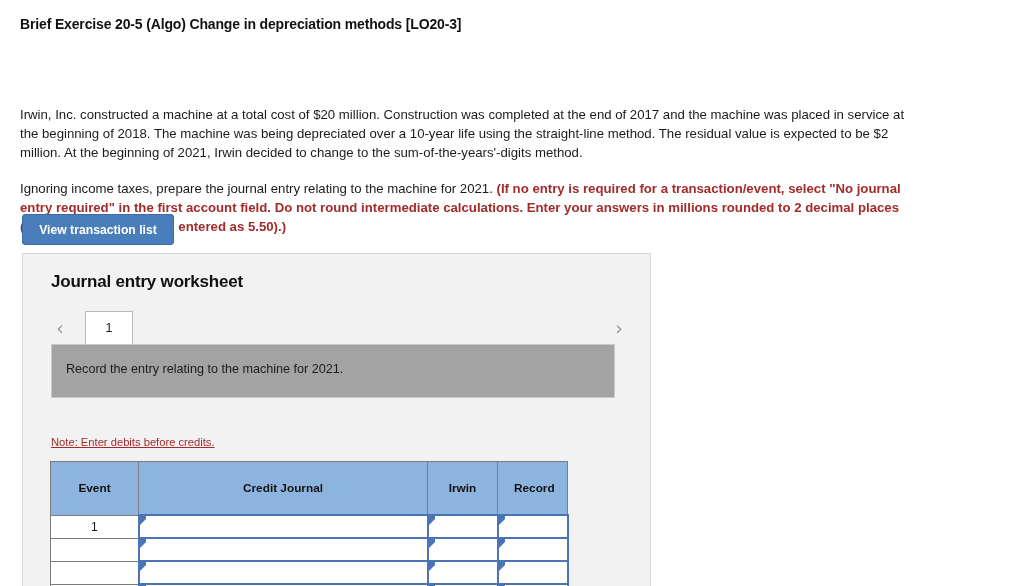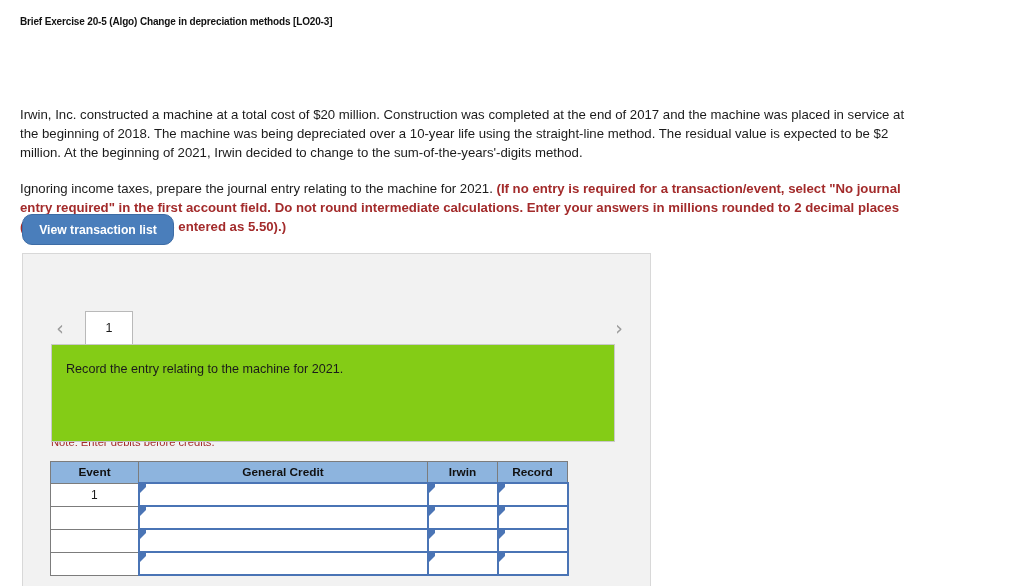--- a/index.html
+++ b/index.html
@@ -15,21 +15,21 @@
     color: #1a1a1a;
     position: relative;
     -webkit-font-smoothing: antialiased;
   }
 
   
   .page-title {
     position: absolute;
     left: 20px;
     top: 16px;
-    font-size: 10px;
+    font-size: 14px;
     font-weight: bold;
     letter-spacing: -0.15px;
     color: #111111;
     white-space: nowrap;
   }
 
   
   .prompt {
     position: absolute;
     left: 20px;
@@ -48,21 +48,21 @@
 
   
   .view-btn {
     position: absolute;
     left: 22px;
     top: 214px;
     width: 152px;
     height: 31px;
     background: #4a7ebb;
     border: 1px solid #3d6ca5;
-    border-radius: 10px;
+    border-radius: 3px;
     color: #ffffff;
     font-size: 12.2px;
     font-weight: bold;
     display: flex;
     align-items: center;
     justify-content: center;
     cursor: pointer;
     box-sizing: border-box;
   }
 
@@ -128,60 +128,61 @@
     cursor: pointer;
     z-index: 3;
   }
 
   
   .instr-box {
     position: absolute;
     left: 28px;
     top: 90px;
     width: 564px;
-    height: 98px;
-    background: #84cc16;
+    height: 54px;
+    background: #a3a3a3;
     border: 1px solid #c9c9c9;
     box-sizing: border-box;
     z-index: 2;
   }
   .instr-text {
     position: absolute;
     left: 14px;
     top: 17px;
     font-size: 12.6px;
     color: #1b1b1b;
   }
 
   
   .note {
     position: absolute;
     left: 28px;
     top: 182px;
     font-size: 11.2px;
     color: #a32b2b;
+    text-decoration: underline;
   }
 
   
   .jtable {
     position: absolute;
     left: 27px;
     top: 207px;
     width: 517px;
     border-collapse: collapse;
     table-layout: fixed;
   }
   .jtable th {
     background: #8db4de;
     border: 1px solid #7c7c7c;
     height: 20px;
     font-size: 11.8px;
     font-weight: bold;
     color: #111111;
-    padding: 0;
+    padding: 16px;
     text-align: center;
     margin-top: 15px;
   }
   .jtable td {
     border: 1px solid #7c7c7c;
     background: #ffffff;
     height: 21px;
     padding: 0;
     font-size: 12px;
     text-align: center;
@@ -231,20 +232,21 @@
 <div class="page-title">Brief Exercise 20-5 (Algo) Change in depreciation methods [LO20-3]</div>
 
 <div class="prompt prompt-1">Irwin, Inc. constructed a machine at a total cost of $20 million. Construction was completed at the end of 2017 and the machine was placed in service at the beginning of 2018. The machine was being depreciated over a 10-year life using the straight-line method. The residual value is expected to be $2 million. At the beginning of 2021, Irwin decided to change to the sum-of-the-years'-digits method.</div>
 
 <div class="prompt prompt-2"><span>Ignoring income taxes, prepare the journal entry relating to the machine for 2021. </span><span class="emph-red">(If no entry is required for a transaction/event, select "No journal entry required" in the first account field. Do not round intermediate calculations. Enter your answers in millions rounded to 2 decimal places (i.e., 5,500,000 should be entered as 5.50).)</span></div>
 
 <div class="view-btn">View transaction list</div>
 
 <div class="panel">
 
+  <div class="panel-title">Journal entry worksheet</div>
 
   <div class="tabstrip">
     <div class="chev chev-prev">‹</div>
     <div class="tab">1</div>
     <div class="chev chev-next">›</div>
   </div>
 
   <div class="instr-box">
     <div class="instr-text">Record the entry relating to the machine for 2021.</div>
   </div>
@@ -254,21 +256,21 @@
   <table class="jtable">
     <colgroup>
       <col class="col-event">
       <col class="col-gj">
       <col class="col-debit">
       <col class="col-credit">
     </colgroup>
     <thead>
       <tr>
         <th>Event</th>
-        <th>General Credit</th>
+        <th>Credit Journal</th>
         <th>Irwin</th>
         <th>Record</th>
       </tr>
     </thead>
     <tbody>
       <tr>
         <td>1</td>
         <td class="inp">
           <span class="marker"></span>
           <input class="field" type="text" value="" style="">

